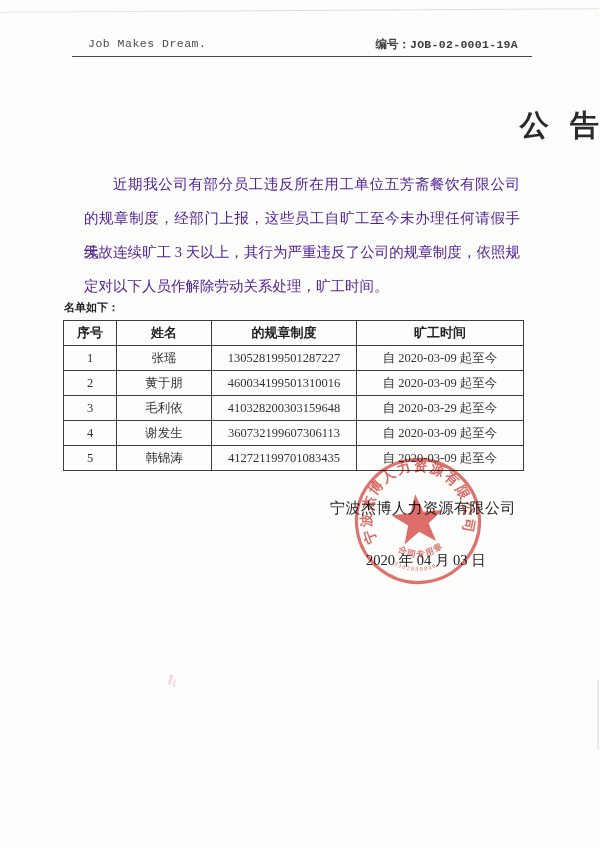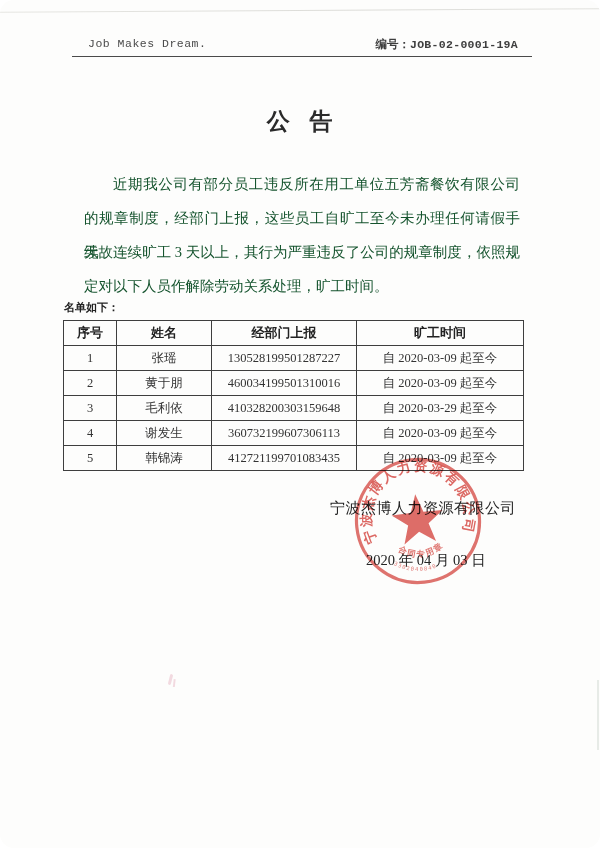--- a/index.html
+++ b/index.html
@@ -45,29 +45,29 @@
     font-family:"Liberation Mono","DejaVu Sans Mono",monospace;
     letter-spacing:.3px;
   }
   .header-rule{
     position:absolute;left:72px;top:56px;width:460px;height:1px;
     background:#4a4a4a;
   }
 
   
   .title{
-    position:absolute;left:0;top:106px;width:600px;text-align:center;
-    font-size:23px;font-weight:bold;color:#2a2a2a;word-spacing:12px;
+    position:absolute;left:0;top:106px;width:600px;text-align:right;
+    font-size:29px;font-weight:bold;color:#2a2a2a;word-spacing:12px;
     letter-spacing:1px;
   }
 
   
   .paragraph{
     position:absolute;left:84px;top:167px;width:436px;
-    font-size:14.5px;color:#14532d;
+    font-size:14.5px;color:#4c1d95;
   }
   .para-line{
     height:34px;line-height:34px;
     text-align:justify;text-align-last:justify;
   }
   .para-line.first{text-indent:2em;}
   .para-line.last{text-align-last:left;}
 
   .list-intro{
     position:absolute;left:64px;top:300px;
@@ -134,21 +134,21 @@
     <colgroup>
       <col style="width:53px">
         <col style="width:95px">
       <col style="width:145px">
         <col style="width:167px">
     </colgroup>
     <thead>
       <tr>
         <th>序号</th>
         <th>姓名</th>
-        <th>经部门上报</th>
+        <th>的规章制度</th>
         <th>旷工时间</th>
       </tr>
     </thead>
     <tbody>
         <tr>
           <td>1</td>
           <td>张瑶</td>
           <td>130528199501287227</td>
           <td>自 2020-03-09 起至今</td>
         </tr>

